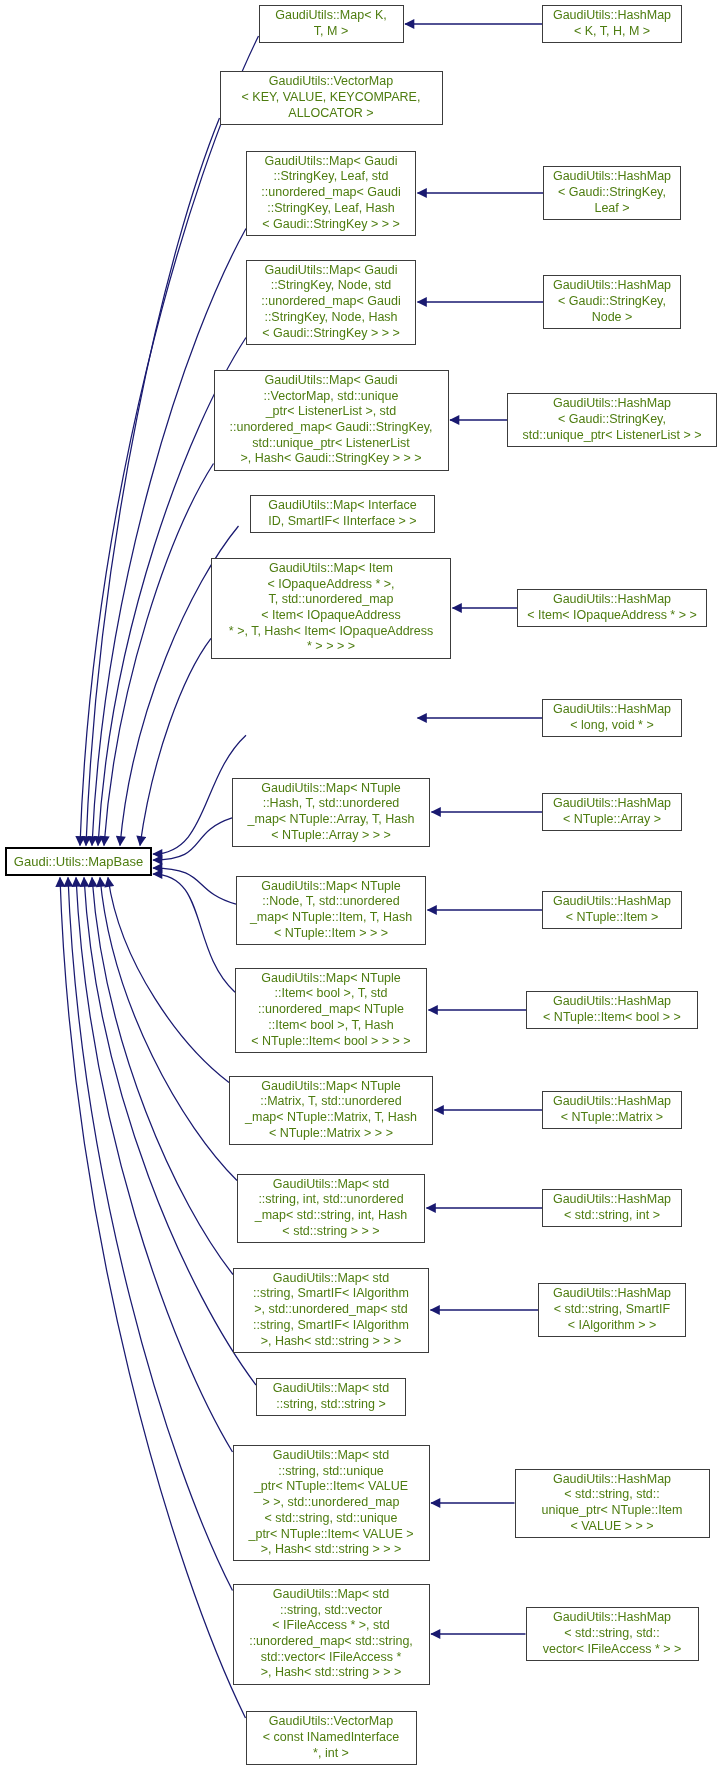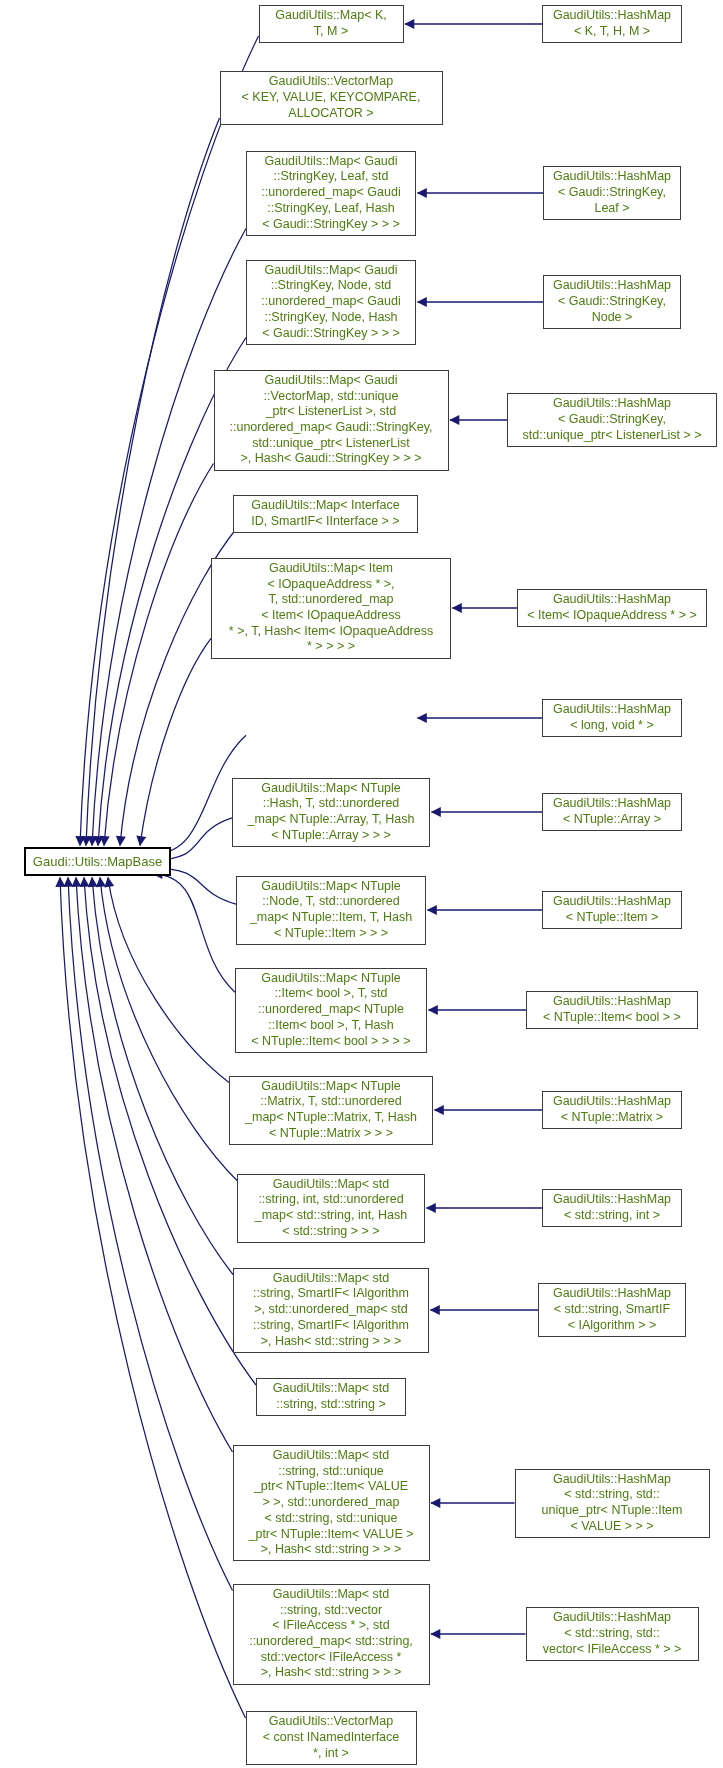--- a/index.html
+++ b/index.html
@@ -67,21 +67,21 @@
       <path d="M542,1208 L426.5,1208" fill="none" stroke="#191970" stroke-width="1.4" marker-end="url(#arr)"></path>
       <path d="M233,1274.5 C176.6,1203.04 104,1044.24 92,877.5" fill="none" stroke="#191970" stroke-width="1.25" marker-end="url(#arr)"></path>
       <path d="M538,1310 L430.5,1310" fill="none" stroke="#191970" stroke-width="1.4" marker-end="url(#arr)"></path>
       <path d="M256,1385 C187.2,1293.65 96,1090.65 84,877.5" fill="none" stroke="#191970" stroke-width="1.25" marker-end="url(#arr)"></path>
       <path d="M232.5,1452 C169.9,1348.59 88,1118.79 76,877.5" fill="none" stroke="#191970" stroke-width="1.25" marker-end="url(#arr)"></path>
       <path d="M514.5,1503 L431,1503" fill="none" stroke="#191970" stroke-width="1.4" marker-end="url(#arr)"></path>
       <path d="M232.5,1590.5 C166.7,1462.16 80,1176.96 68,877.5" fill="none" stroke="#191970" stroke-width="1.25" marker-end="url(#arr)"></path>
       <path d="M525.5,1634 L431,1634" fill="none" stroke="#191970" stroke-width="1.4" marker-end="url(#arr)"></path>
       <path d="M245.5,1718 C171.3,1566.71 72,1230.51 60,877.5" fill="none" stroke="#191970" stroke-width="1.25" marker-end="url(#arr)"></path>
     </svg>
-<div class="node base" style="left: 5px; top: 847px; width: 147px; height: 29px; margin-left: 19px;">
+<div class="node base" style="left: 5px; top: 847px; width: 147px; height: 29px;">
       <span>Gaudi::Utils::MapBase</span>
     </div>
     <div class="node" style="left: 258.5px; top: 5px; width: 145px; height: 38px;">
       <span>GaudiUtils::Map&lt; K,</span>
       <span>T, M &gt;</span>
     </div>
     <div class="node" style="left: 542px; top: 5px; width: 140px; height: 38px;">
       <span>GaudiUtils::HashMap</span>
       <span>&lt; K, T, H, M &gt;</span>
     </div>
@@ -120,21 +120,21 @@
       <span>_ptr&lt; ListenerList &gt;, std</span>
       <span>::unordered_map&lt; Gaudi::StringKey,</span>
       <span>std::unique_ptr&lt; ListenerList</span>
       <span>&gt;, Hash&lt; Gaudi::StringKey &gt; &gt; &gt;</span>
     </div>
     <div class="node" style="left: 507px; top: 393px; width: 210px; height: 54px;">
       <span>GaudiUtils::HashMap</span>
       <span>&lt; Gaudi::StringKey,</span>
       <span>std::unique_ptr&lt; ListenerList &gt; &gt;</span>
     </div>
-    <div class="node" style="left: 233px; top: 495px; width: 185px; height: 38px;">
+    <div class="node" style="left: 250px; top: 495px; width: 185px; height: 38px;">
       <span>GaudiUtils::Map&lt; Interface</span>
       <span>ID, SmartIF&lt; IInterface &gt; &gt;</span>
     </div>
     <div class="node" style="left: 211px; top: 557.5px; width: 240px; height: 101px;">
       <span>GaudiUtils::Map&lt; Item</span>
       <span>&lt; IOpaqueAddress * &gt;,</span>
       <span>T, std::unordered_map</span>
       <span>&lt; Item&lt; IOpaqueAddress</span>
       <span>* &gt;, T, Hash&lt; Item&lt; IOpaqueAddress</span>
       <span>* &gt; &gt; &gt; &gt;</span>

